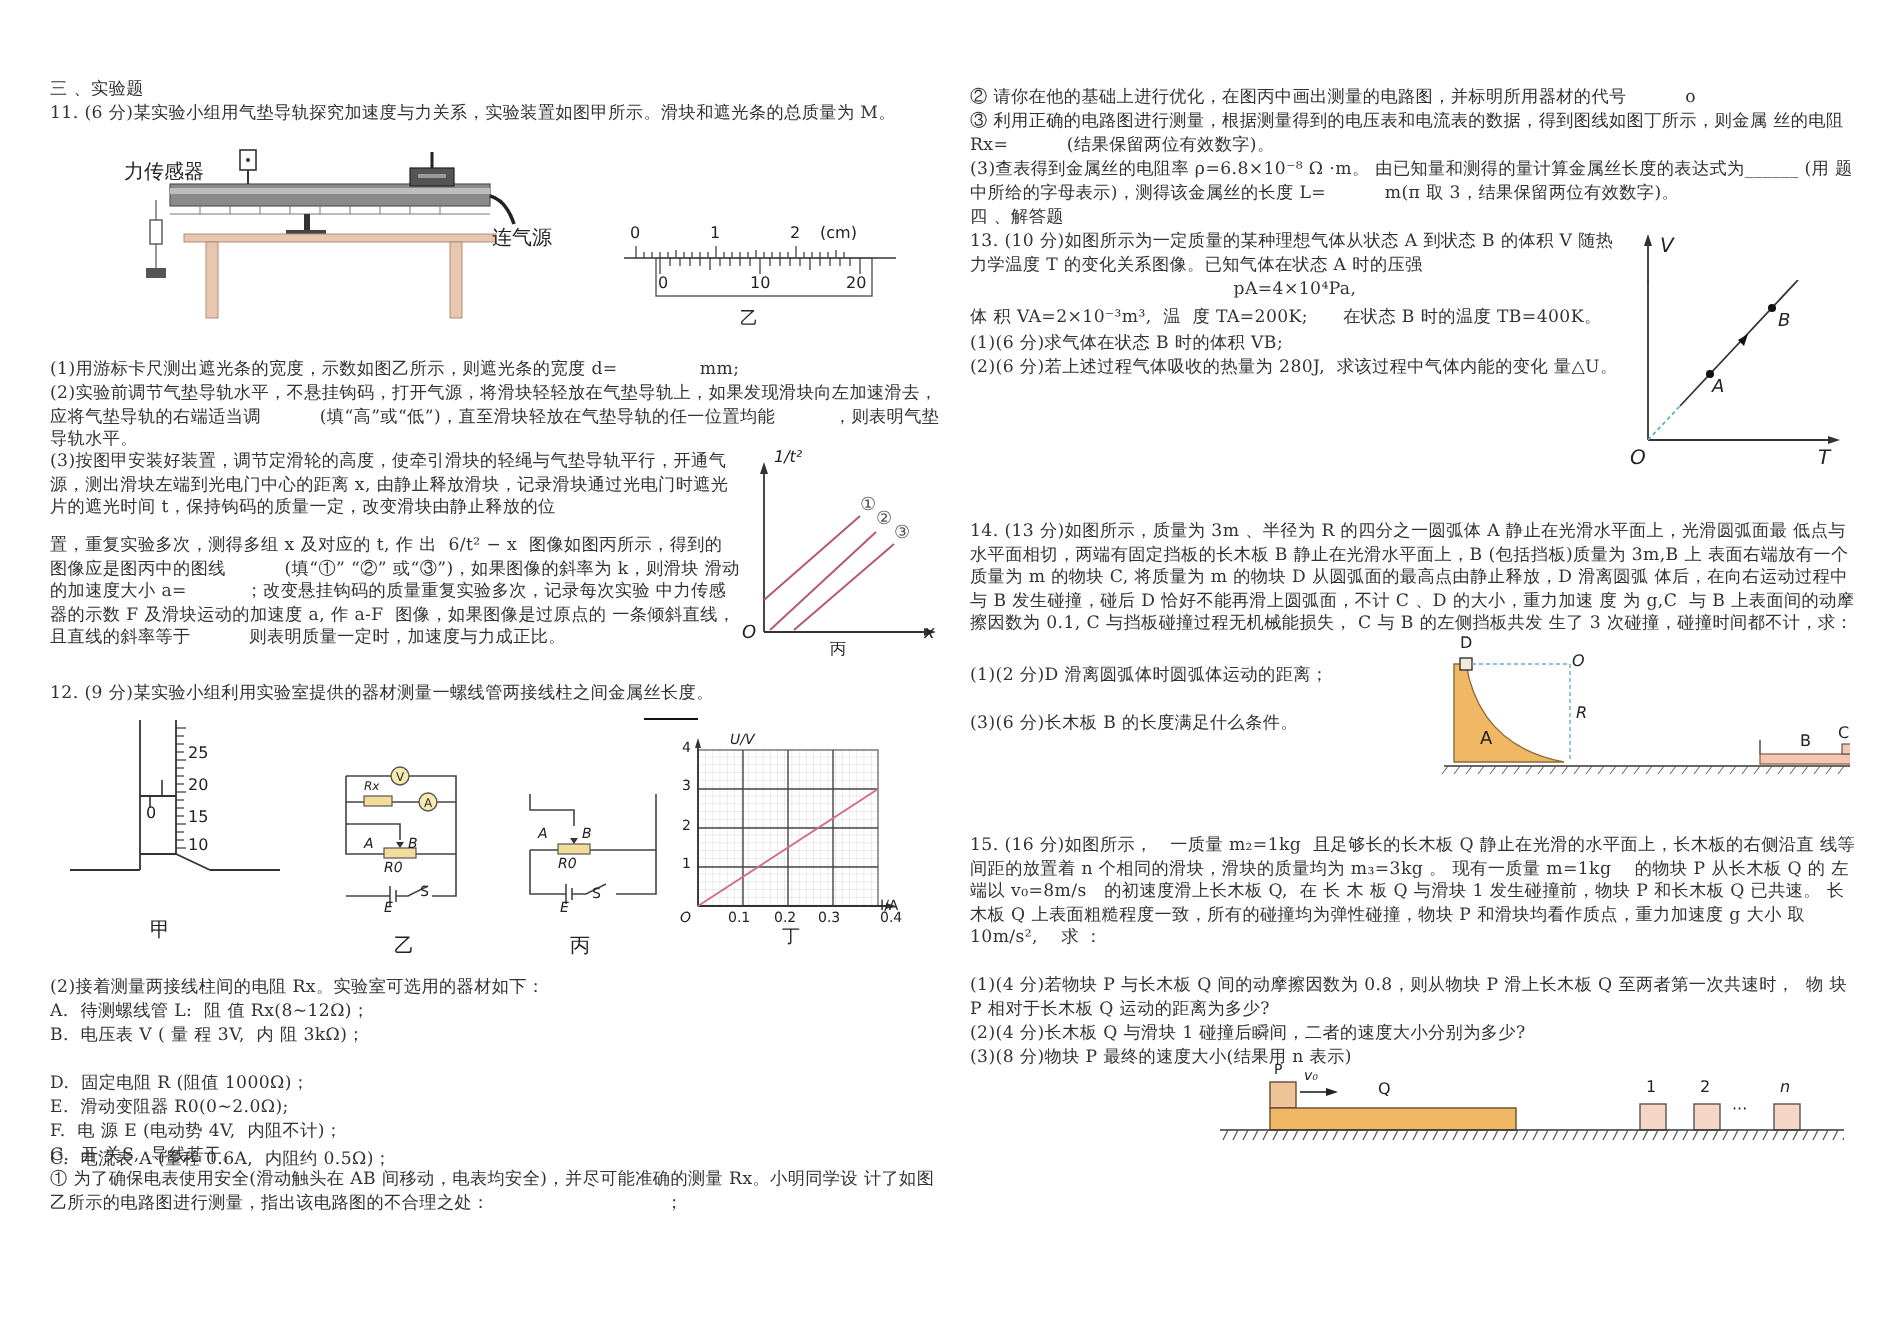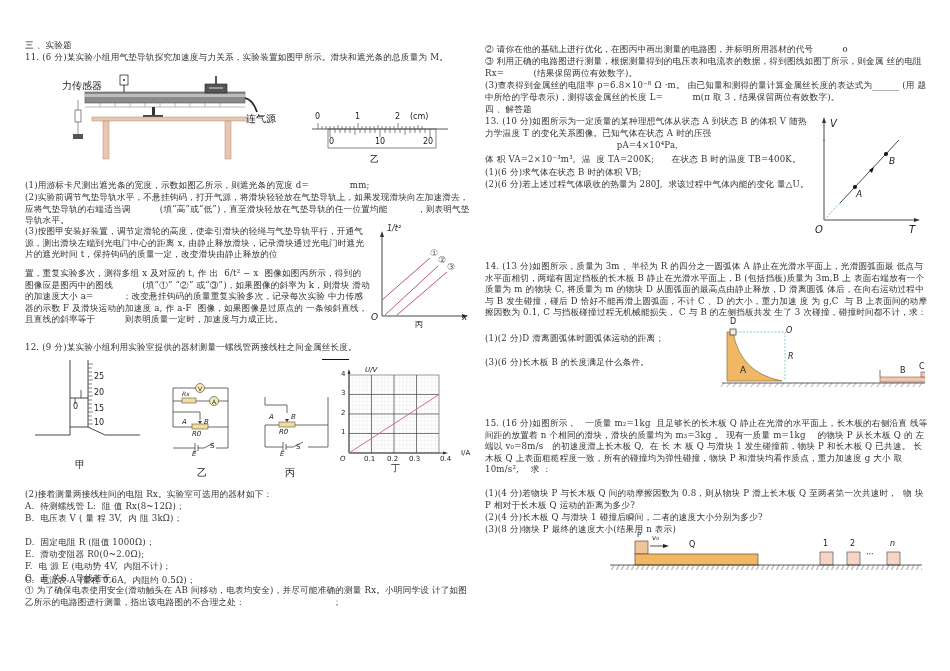--- a/index.html
+++ b/index.html
@@ -274,21 +274,21 @@
     <span class="cap" style="left:17px;top:-1px;font-size:7px;font-style:italic;margin-left:13px;">U/V</span>
     <span class="cap" style="left:6px;top:3px;font-size:7px;">4</span>
     <span class="cap" style="left:6px;top:22px;font-size:7px;">3</span>
     <span class="cap" style="left:6px;top:42px;font-size:7px;">2</span>
     <span class="cap" style="left:6px;top:61px;font-size:7px;">1</span>
     <span class="cap" style="left:5px;top:88px;font-size:7px;font-style:italic;">O</span>
     <span class="cap" style="left:29px;top:88px;font-size:7px;">0.1</span>
     <span class="cap" style="left:52px;top:88px;font-size:7px;">0.2</span>
     <span class="cap" style="left:74px;top:88px;font-size:7px;">0.3</span>
     <span class="cap" style="left:105px;top:88px;font-size:7px;">0.4</span>
-    <span class="cap" style="left:126px;top:82px;font-size:7px;">I/A</span>
+    <span class="cap" style="left:105px;top:82px;font-size:7px;">I/A</span>
     <span class="cap" style="left:56px;top:95px;font-size:9px;">丁</span>
   </div>
 
   <div class="txt col-left" style="top:489px;">(2)接着测量两接线柱间的电阻 Rx。实验室可选用的器材如下：</div>
   <div class="txt col-left" style="top:501px;">A.  待测螺线管 L:  阻 值 Rx(8~12Ω)；</div>
   <div class="txt col-left" style="top:513px;">B.  电压表 V ( 量 程 3V,  内 阻 3kΩ)；</div>
   <div class="txt col-left" style="top:529px;margin-top:46px;">C.  电流表 A (量程 0.6A,  内阻约 0.5Ω)；</div>
   <div class="txt col-left" style="top:537px;">D.  固定电阻 R (阻值 1000Ω)；</div>
   <div class="txt col-left" style="top:549px;">E.  滑动变阻器 R0(0~2.0Ω);</div>
   <div class="txt col-left" style="top:561px;">F.  电 源 E (电动势 4V,  内阻不计)；</div>

